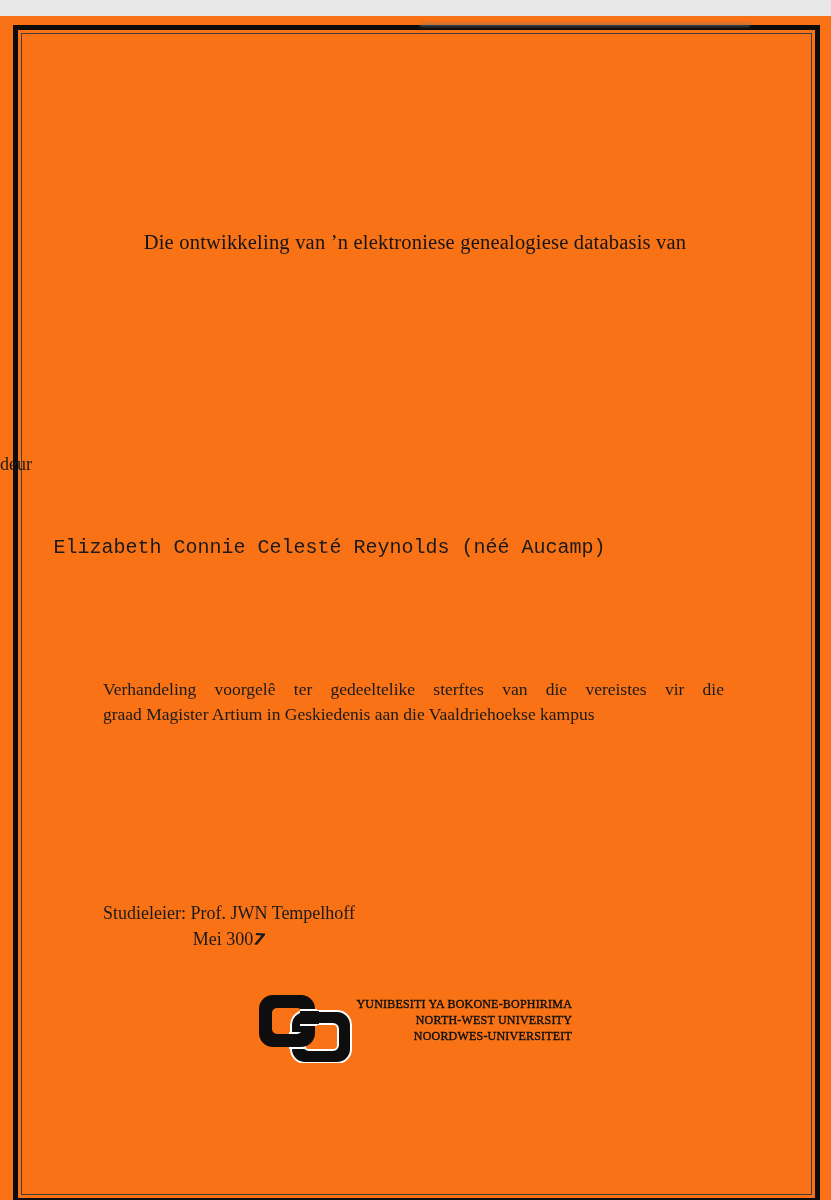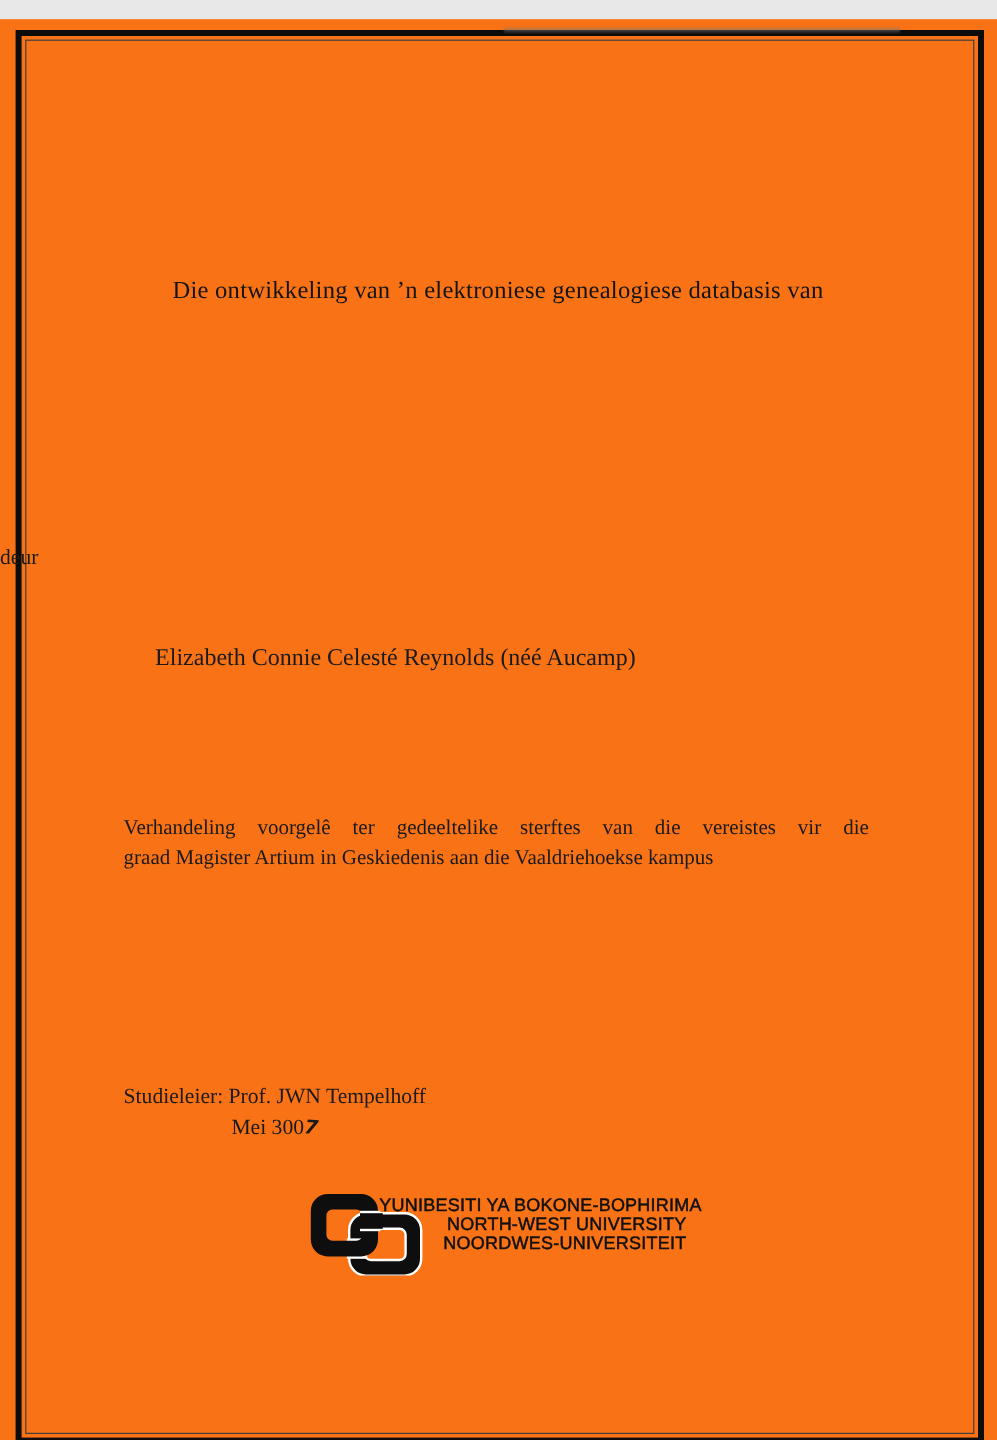--- a/index.html
+++ b/index.html
@@ -50,20 +50,21 @@
     top: 435px; left: 0; width: 831px;
     font-size: 18px;
     line-height: 26px;
   }
   .author {
     position: absolute;
     top: 517px; left: 0; width: 659px;
     text-align: center;
     font-size: 20px;
     line-height: 30px;
+    font-family: Liberation Mono, monospace;
   }
   .submission {
     position: absolute;
     top: 661px; left: 103px; width: 621px;
     font-size: 17.5px;
     line-height: 24.6px;
     text-align: left;
   }
   .submission .justified {
     text-align: justify;
@@ -87,22 +88,22 @@
   }
   .nwu-logo-mark {
     position: absolute;
     top: 977px; left: 257px;
     width: 96px; height: 70px;
   }
   .nwu-logo-text {
     position: absolute;
     top: 981px; left: 316px; width: 256px;
     text-align: right;
-    font-family: Liberation Sans, sans-serif;
-    font-size: 15px;
+    font-family: Liberation Serif, serif;
+    font-size: 12px;
     line-height: 15.8px;
     letter-spacing: 0.2px;
     color: #101010;
     -webkit-text-stroke: 0.4px #101010;
     white-space: nowrap;
   }
 </style>
 </head>
 <body>
 

